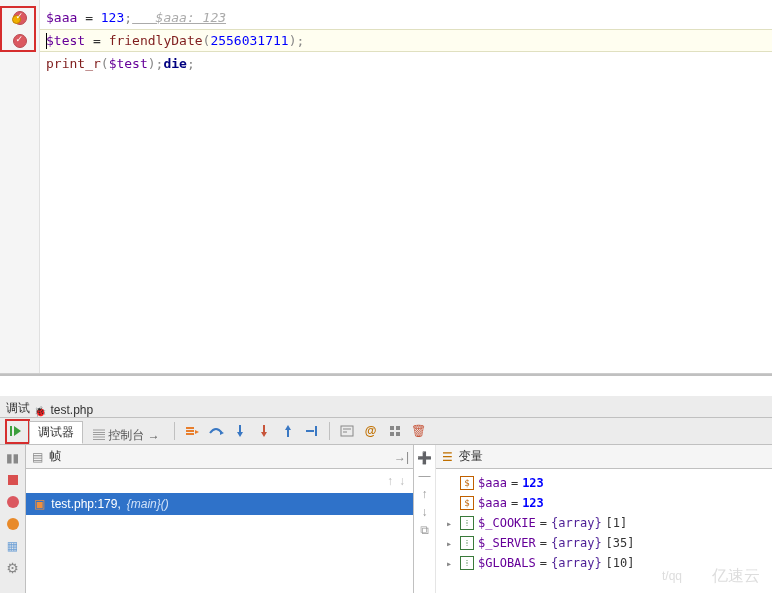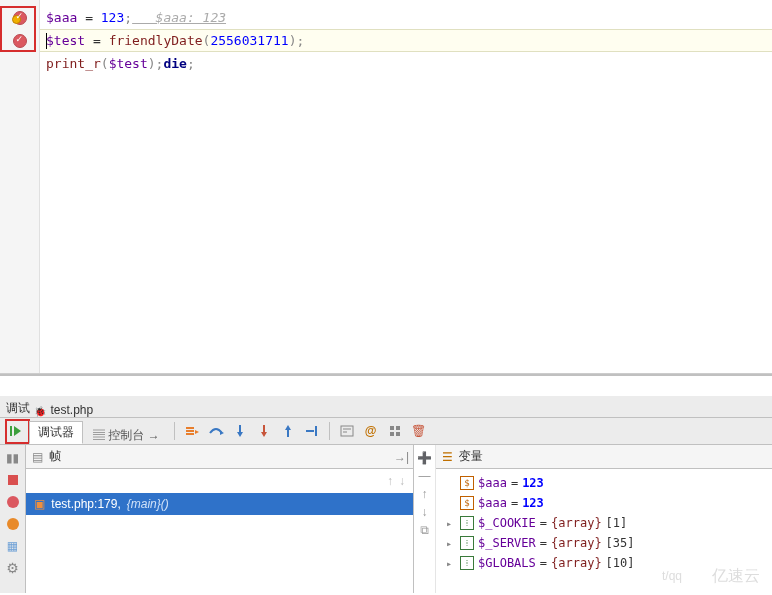--- a/index.html
+++ b/index.html
@@ -62,21 +62,21 @@
   .vars-header { height: 24px; background: #f5f5f5; border-bottom: 1px solid #c0c0c0; display: flex; align-items: center; padding-left: 6px; gap: 6px; }
   .vars-list { padding: 4px 0; }
   .var-row { height: 20px; display: flex; align-items: center; padding-left: 10px; gap: 4px; font-family: "Consolas", monospace; font-size: 12px; }
   .exp-arrow { color: #888; font-size: 10px; width: 10px; }
   .var-icon { width: 14px; height: 14px; display: inline-flex; align-items: center; justify-content: center; font-size: 9px; border: 1px solid; }
   .var-icon.s { color: #c06000; border-color: #c06000; }
   .var-icon.a { color: #3a7a3a; border-color: #3a7a3a; }
   .v-name { color: #660099; }
   .v-eq   { color: #333; }
   .v-num  { color: #0000ff; font-weight: bold; }
-  .v-arr  { color: #7f1d1d; }
+  .v-arr  { color: #4c1d95; }
   .v-watermark { position: absolute; right: 12px; bottom: 6px; color: #ddd; font-size: 16px; font-family: Arial; pointer-events: none; }
   .v-watermark2 { position:absolute; right:90px; bottom:10px; color:#ddd; font-size:12px; }
 </style>
 </head>
 <body>
 
 <div class="editor-area">
   <div class="bp-col">
     <div class="bp-highlight"></div>
     <div class="bp-row">

